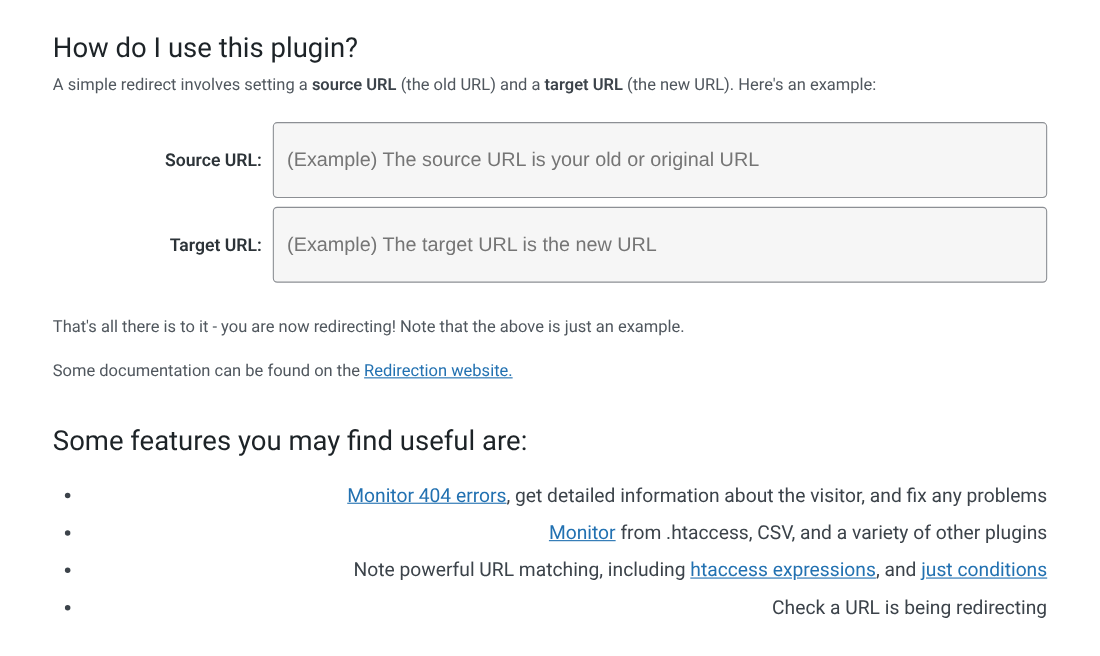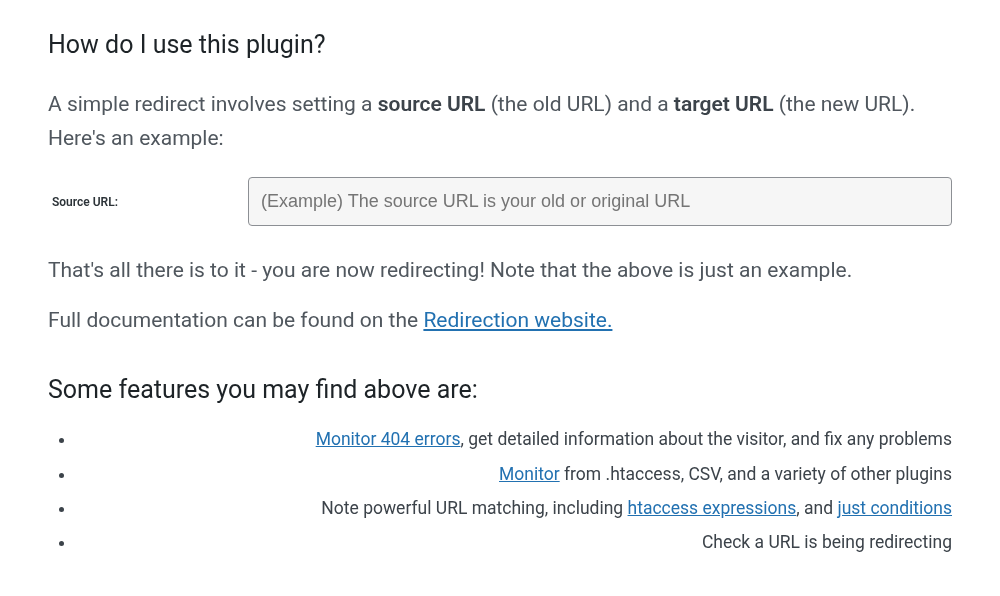--- a/index.html
+++ b/index.html
@@ -11,56 +11,56 @@
       font-family: -apple-system, BlinkMacSystemFont, "Segoe UI", Roboto, Helvetica, Arial, sans-serif;
       background: #ffffff;
       color: #3c434a;
       padding: 30px 48px;
       width: 1000px;
     }
     h2 {
       font-size: 25px;
       font-weight: 400;
       color: #1d2327;
-      margin-bottom: 29px;
+      margin-bottom: 6px;
     }
     h2.features {
       margin-top: 38px;
       margin-bottom: 18px;
     }
     p {
-      font-size: 21px;
+      font-size: 15px;
       line-height: 1.6;
       color: #50575e;
       margin-bottom: 16px;
     }
     .bold {
       font-weight: 600;
       color: #3c434a;
     }
     .form-table {
       width: 100%;
       border-collapse: collapse;
       margin: 18px 0 24px 0;
     }
     .form-table th {
-      text-align: left;
+      text-align: right;
       font-weight: 600;
-      font-size: 12px;
+      font-size: 16px;
       color: #2c3338;
       padding: 8px 10px 8px 4px;
       width: 200px;
       vertical-align: middle;
     }
     .form-table td {
       padding: 4px 0;
     }
     .form-table input[type="text"] {
       width: 100%;
-      padding: 10px 12px;
+      padding: 20px 12px;
       font-size: 18px;
       line-height: 1.5;
       color: #3c434a;
       background: #f6f6f6;
       border: 1px solid #8c8f94;
       border-radius: 4px;
       box-shadow: none;
     }
     a {
       color: #2271b1;
@@ -87,30 +87,36 @@
 </p>
 
 <table class="form-table">
   <tbody>
       <tr>
     <th>Source URL:</th>
     <td>
       <input type="text" placeholder="(Example) The source URL is your old or original URL" style="">
     </td>
   </tr>
+  <tr>
+    <th>Target URL:</th>
+    <td>
+      <input type="text" placeholder="(Example) The target URL is the new URL" style="">
+    </td>
+  </tr>
 </tbody>
   </table>
 
 <p>That's all there is to it - you are now redirecting! Note that the above is just an example.</p>
 
 <p>
-  <span>Full documentation can be found on the </span><a href="#">Redirection website.</a>
+  <span>Some documentation can be found on the </span><a href="#">Redirection website.</a>
 </p>
 
-<h2 class="features">Some features you may find above are:</h2>
+<h2 class="features">Some features you may find useful are:</h2>
 
 <ul>
   <li>
     <a href="#">Monitor 404 errors</a><span>, get detailed information about the visitor, and fix any problems</span>
   </li>
   <li>
     <a href="#">Monitor</a><span> from .htaccess, CSV, and a variety of other plugins</span>
   </li>
   <li>
     <span>Note powerful URL matching, including </span><a href="#">htaccess expressions</a><span>, and </span><a href="#">just conditions</a>

